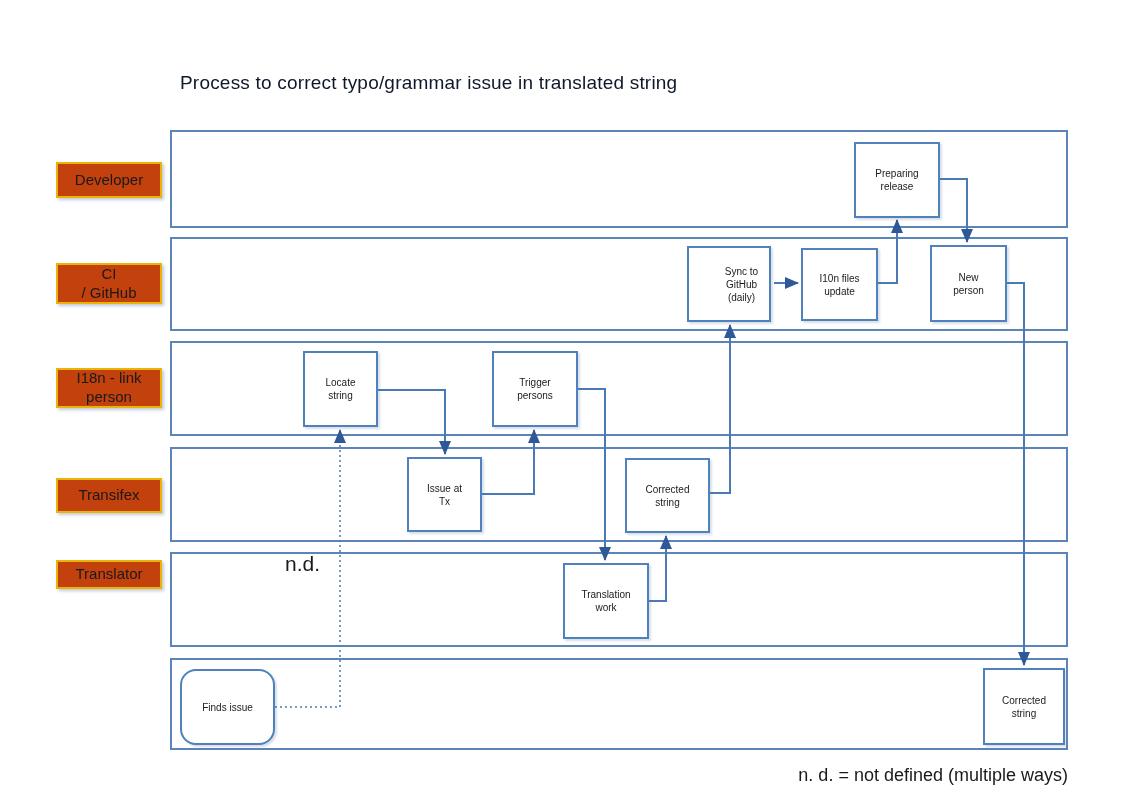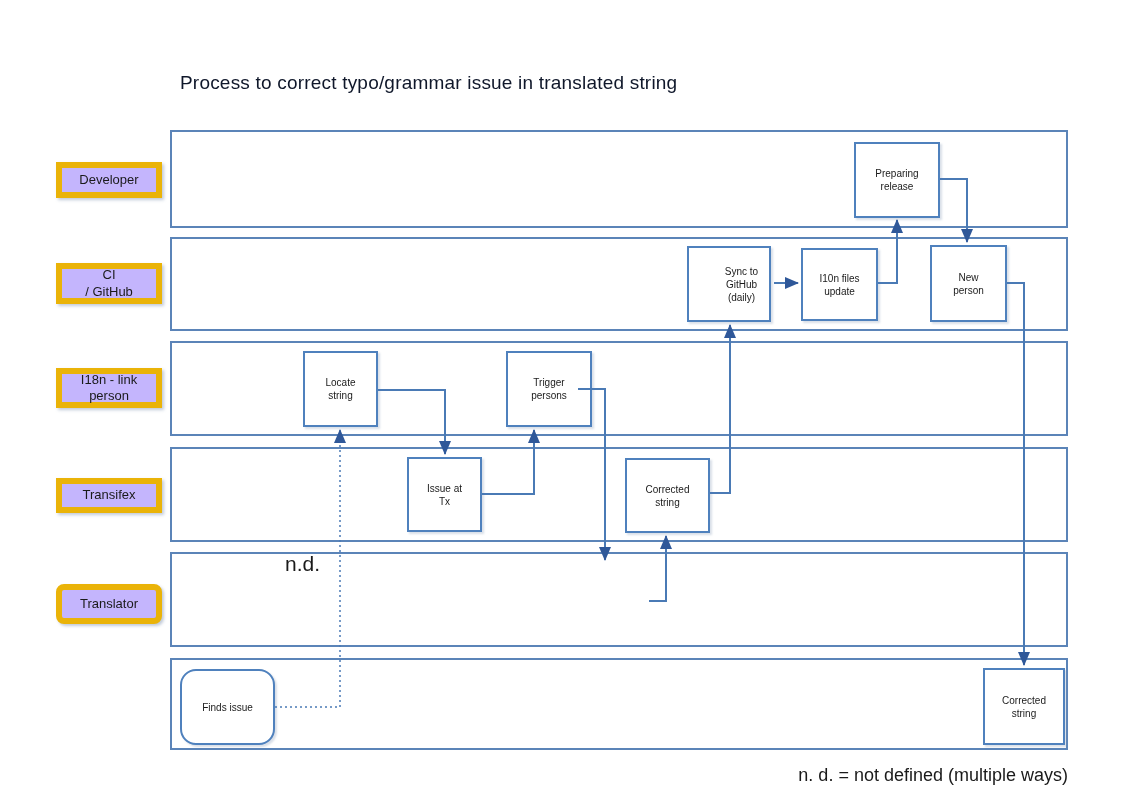--- a/index.html
+++ b/index.html
@@ -24,28 +24,28 @@
     position: absolute;
     left: 170px;
     width: 898px;
     border: 2px solid #5b84b8;
     background: transparent;
   }
   .lane-label {
     position: absolute;
     left: 56px;
     width: 106px;
-    border: 6px solid #eab308;
-    background: #c4b5fd;
+    border: 2px solid #eab308;
+    background: #c2410c;
     box-shadow: 2px 2px 3px rgba(120,140,170,0.45);
     display: flex;
     align-items: center;
     justify-content: center;
     text-align: center;
-    font-size: 13px;
+    font-size: 15px;
     line-height: 1.25;
     white-space: pre-line;
   }
   .node {
     position: absolute;
     background: #ffffff;
     border: 2px solid #4f81bd;
     box-shadow: 2px 2px 2px rgba(130,150,180,0.30);
     display: flex;
     align-items: center;
@@ -92,39 +92,41 @@
   <div class="lane" style="top:447px;height:95px;"></div>
   <div class="lane" style="top:552px;height:95px;"></div>
   <div class="lane" style="top:658px;height:92px;"></div>
 
   <div class="lane-label" style="top:162px;height:36px;">Developer</div>
   <div class="lane-label" style="top:263px;height:41px;">CI
 / GitHub</div>
   <div class="lane-label" style="top:368px;height:40px;">I18n - link
 person</div>
   <div class="lane-label" style="top:478px;height:35px;">Transifex</div>
-  <div class="lane-label" style="top:584px;height:40px;border-radius:8px;">Translator</div>
+  <div class="lane-label" style="top:560px;height:29px;">Translator</div>
 
   <div class="node" style="left:854px;top:142px;width:86px;height:76px;">Preparing
 release</div>
   <div class="node" style="left:687px;top:246px;width:84px;height:76px;padding-left:25px;">Sync to
 GitHub
 (daily)</div>
   <div class="node" style="left:801px;top:248px;width:77px;height:73px;">I10n files
 update</div>
   <div class="node" style="left:930px;top:245px;width:77px;height:77px;">New
 person</div>
   <div class="node" style="left:303px;top:351px;width:75px;height:76px;">Locate
 string</div>
-  <div class="node" style="left:492px;top:351px;width:86px;height:76px;margin-left:14px;">Trigger
+  <div class="node" style="left:492px;top:351px;width:86px;height:76px;">Trigger
 persons</div>
   <div class="node" style="left:407px;top:457px;width:75px;height:75px;">Issue at
 Tx</div>
   <div class="node" style="left:625px;top:458px;width:85px;height:75px;">Corrected
 string</div>
+  <div class="node" style="left:563px;top:563px;width:86px;height:76px;">Translation
+work</div>
   <div class="node" style="left:180px;top:669px;width:95px;height:76px;border-radius:16px;">Finds issue</div>
   <div class="node" style="left:983px;top:668px;width:82px;height:77px;">Corrected
 string</div>
 
   <svg class="connectors" viewBox="0 0 1123 794" xmlns="http://www.w3.org/2000/svg">
     <defs>
       <marker id="arrow" markerUnits="userSpaceOnUse" markerWidth="14" markerHeight="12" refX="13" refY="6" orient="auto">
         <path d="M0,0 L14,6 L0,12 Z" fill="#2f5899"></path>
       </marker>
     </defs>

